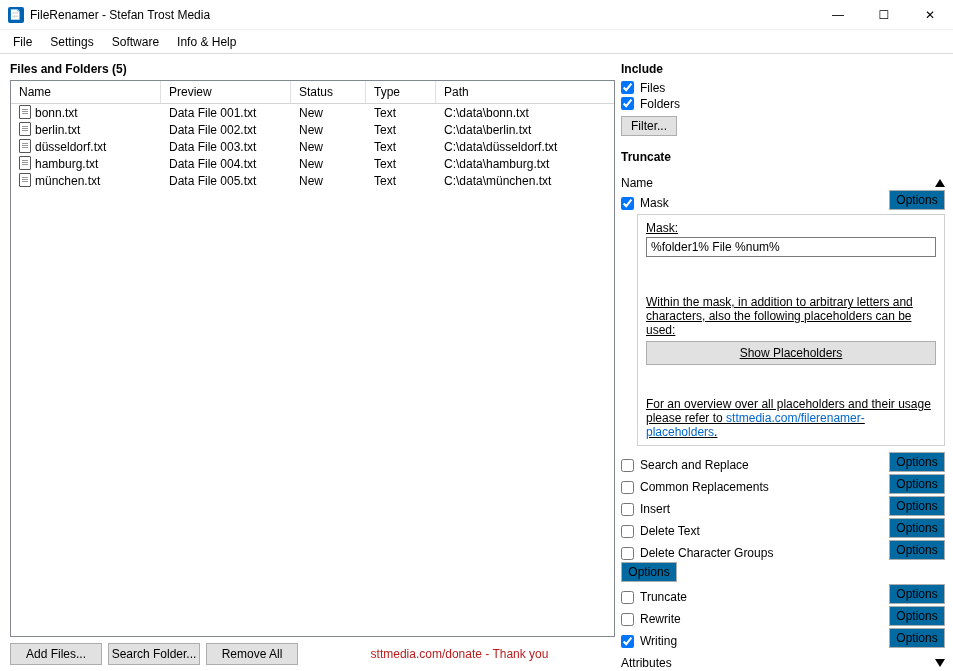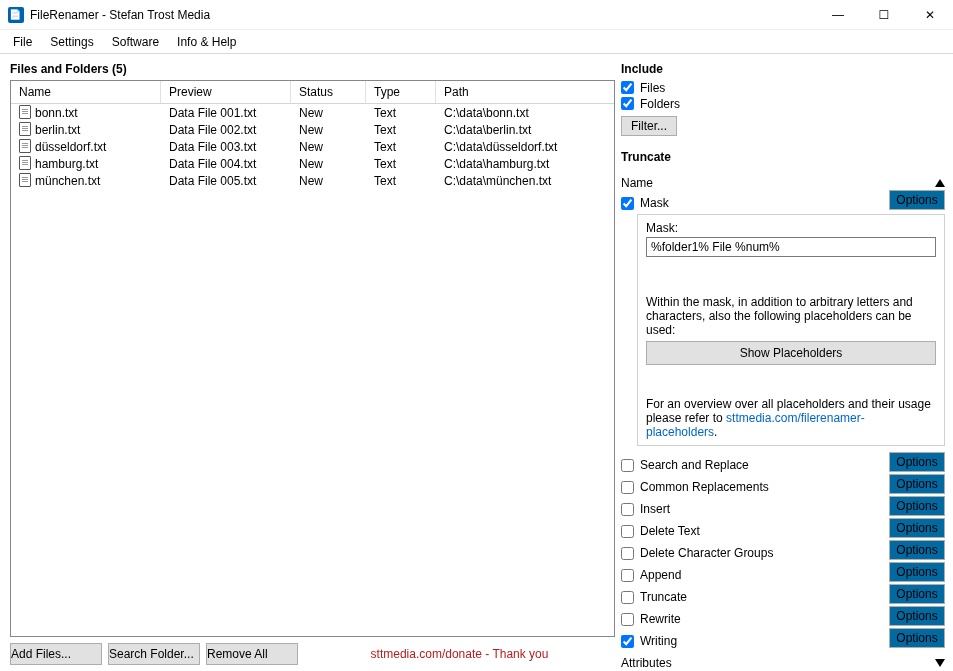--- a/index.html
+++ b/index.html
@@ -26,41 +26,41 @@
 .table-wrap{flex:1;border:1px solid #828790;overflow:hidden;}
 .thead{display:flex;background:#fff;border-bottom:1px solid #d4d4d4;height:23px;align-items:center;}
 .thead div{padding:0 8px;border-right:1px solid #e0e0e0;height:100%;display:flex;align-items:center;}
 .col-name{width:150px;} .col-prev{width:130px;} .col-stat{width:75px;} .col-type{width:70px;} .col-path{flex:1;border-right:none!important;}
 .trow{display:flex;height:17px;align-items:center;}
 .trow div{padding:0 8px;white-space:nowrap;overflow:hidden;}
 .file-icon{display:inline-block;width:12px;height:14px;border:1px solid #555;border-radius:1px;margin-right:4px;vertical-align:-2px;position:relative;background:#fff;}
 .file-icon::after{content:"";position:absolute;top:3px;left:2px;right:2px;height:1px;background:#999;box-shadow:0 2px 0 #999,0 4px 0 #999;}
 
 .bottom-bar{display:flex;align-items:center;gap:6px;margin-top:6px;}
-.btn{background:#e1e1e1;border:1px solid #adadad;padding:3px 0;min-width:92px;}
+.btn{background:#e1e1e1;border:1px solid #adadad;padding:3px 0;min-width:92px;text-align:center;}
 .spacer{flex:1;}
 .linkish{color:#b91c1c;}
 
 
 .incl-label{display:flex;align-items:flex-start;gap:4px;margin:1px 0;}
 input[type=checkbox]{width:13px;height:13px;margin:0 2px 0 0;}
 
 .btn-small{background:#e1e1e1;border:1px solid #adadad;padding:2px 0;width:56px;text-align:center;font-size:12px;}
 
 .group-head{display:flex;align-items:center;margin-top:8px;}
 .group-head .lbl{flex:1;font-size:12px;}
 .tri{width:0;height:0;border-left:5px solid transparent;border-right:5px solid transparent;}
 .tri-up{border-bottom:8px solid #000;}
 .tri-down{border-top:8px solid #000;}
 
 .opt-row{display:flex;align-items:flex-end;height:22px;}
 .opt-row .lbl{flex:1;display:flex;align-items:center;gap:4px;}
 .opt-btn{background:#0369a1;border:1px solid #adadad;padding:2px 0;width:56px;text-align:center;}
 
-.mask-panel{border:1px solid #d0d0d0;margin:4px 0 4px 16px;padding:6px 8px;}
+.mask-panel{border:1px solid #d0d0d0;margin:4px 0 4px 16px;padding:6px 8px;text-decoration:underline;}
 .mask-panel input[type=text]{width:100%;border:1px solid #7a7a7a;padding:2px 4px;margin:2px 0 6px 0;font-size:12px;}
 .sp-btn{background:#e1e1e1;border:1px solid #adadad;text-align:center;padding:4px 0;width:100%;margin:4px 0 6px 0;}
 .desc{font-size:12px;color:#000;margin-top:32px;}
 .desc a{color:#0066cc;text-decoration:none;}
 .right-bottom{margin-top:auto;display:flex;justify-content:flex-end;padding-top:6px;}
 .apply-btn{background:#e1e1e1;border:1px solid #adadad;padding:3px 0;width:92px;text-align:center;}
 </style>
 </head>
 <body>
 
@@ -210,24 +210,20 @@
           <div class="opt-btn">Options</div>
         </div>
         <div class="opt-row">
           <label class="lbl">
             <input type="checkbox" style="">
             <span>Delete Character Groups</span>
           </label>
           <div class="opt-btn">Options</div>
         </div>
         <div class="opt-row">
-          <label class="lbl">
-            <input type="checkbox" style="">
-            <span>Append</span>
-          </label>
           <div class="opt-btn">Options</div>
         </div>
         <div class="opt-row">
           <label class="lbl">
             <input type="checkbox" style="">
             <span>Truncate</span>
           </label>
           <div class="opt-btn">Options</div>
         </div>
         <div class="opt-row">

